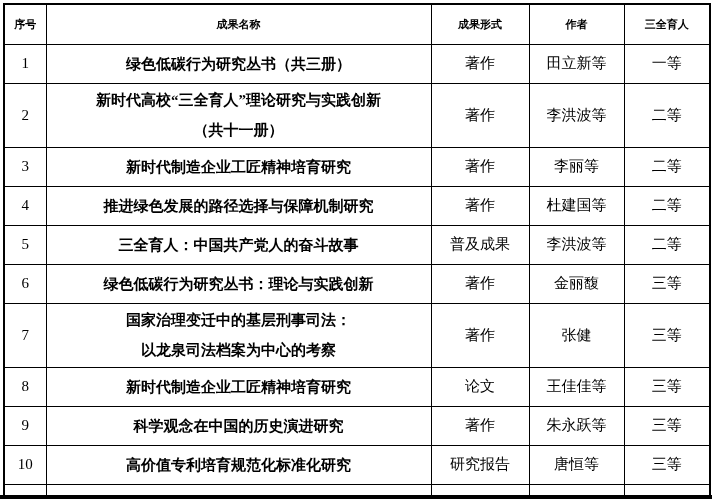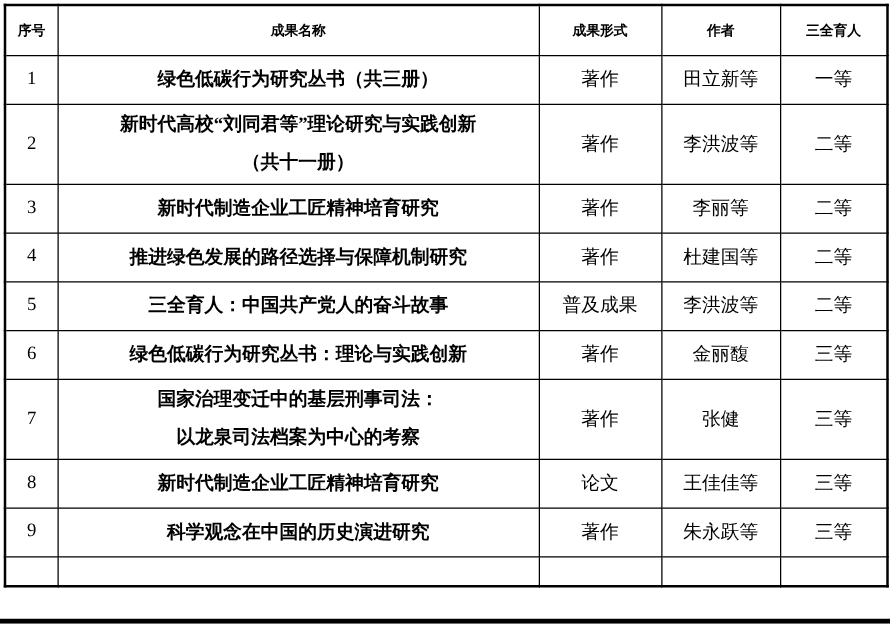--- a/index.html
+++ b/index.html
@@ -71,21 +71,21 @@
             <td>
               <div class="name-line">绿色低碳行为研究丛书（共三册）</div>
             </td>
             <td>著作</td>
             <td>田立新等</td>
             <td>一等</td>
           </tr>
           <tr class="h-d">
             <td>2</td>
             <td>
-              <div class="name-line">新时代高校“刘同君等”理论研究与实践创新</div>
+              <div class="name-line">新时代高校“三全育人”理论研究与实践创新</div>
               <div class="name-line">（共十一册）</div>
             </td>
             <td>著作</td>
             <td>李洪波等</td>
             <td>二等</td>
           </tr>
           <tr class="h-s">
             <td>3</td>
             <td>
               <div class="name-line">新时代制造企业工匠精神培育研究</div>
@@ -142,20 +142,29 @@
           </tr>
           <tr class="h-s">
             <td>9</td>
             <td>
               <div class="name-line">科学观念在中国的历史演进研究</div>
             </td>
             <td>著作</td>
             <td>朱永跃等</td>
             <td>三等</td>
           </tr>
+          <tr class="h-s">
+            <td>10</td>
+            <td>
+              <div class="name-line">高价值专利培育规范化标准化研究</div>
+            </td>
+            <td>研究报告</td>
+            <td>唐恒等</td>
+            <td>三等</td>
+          </tr>
           <tr class="h-p">
             <td></td>
             <td></td>
             <td></td>
             <td></td>
             <td></td>
           </tr>
         </tbody>
     </table>
   </div>

